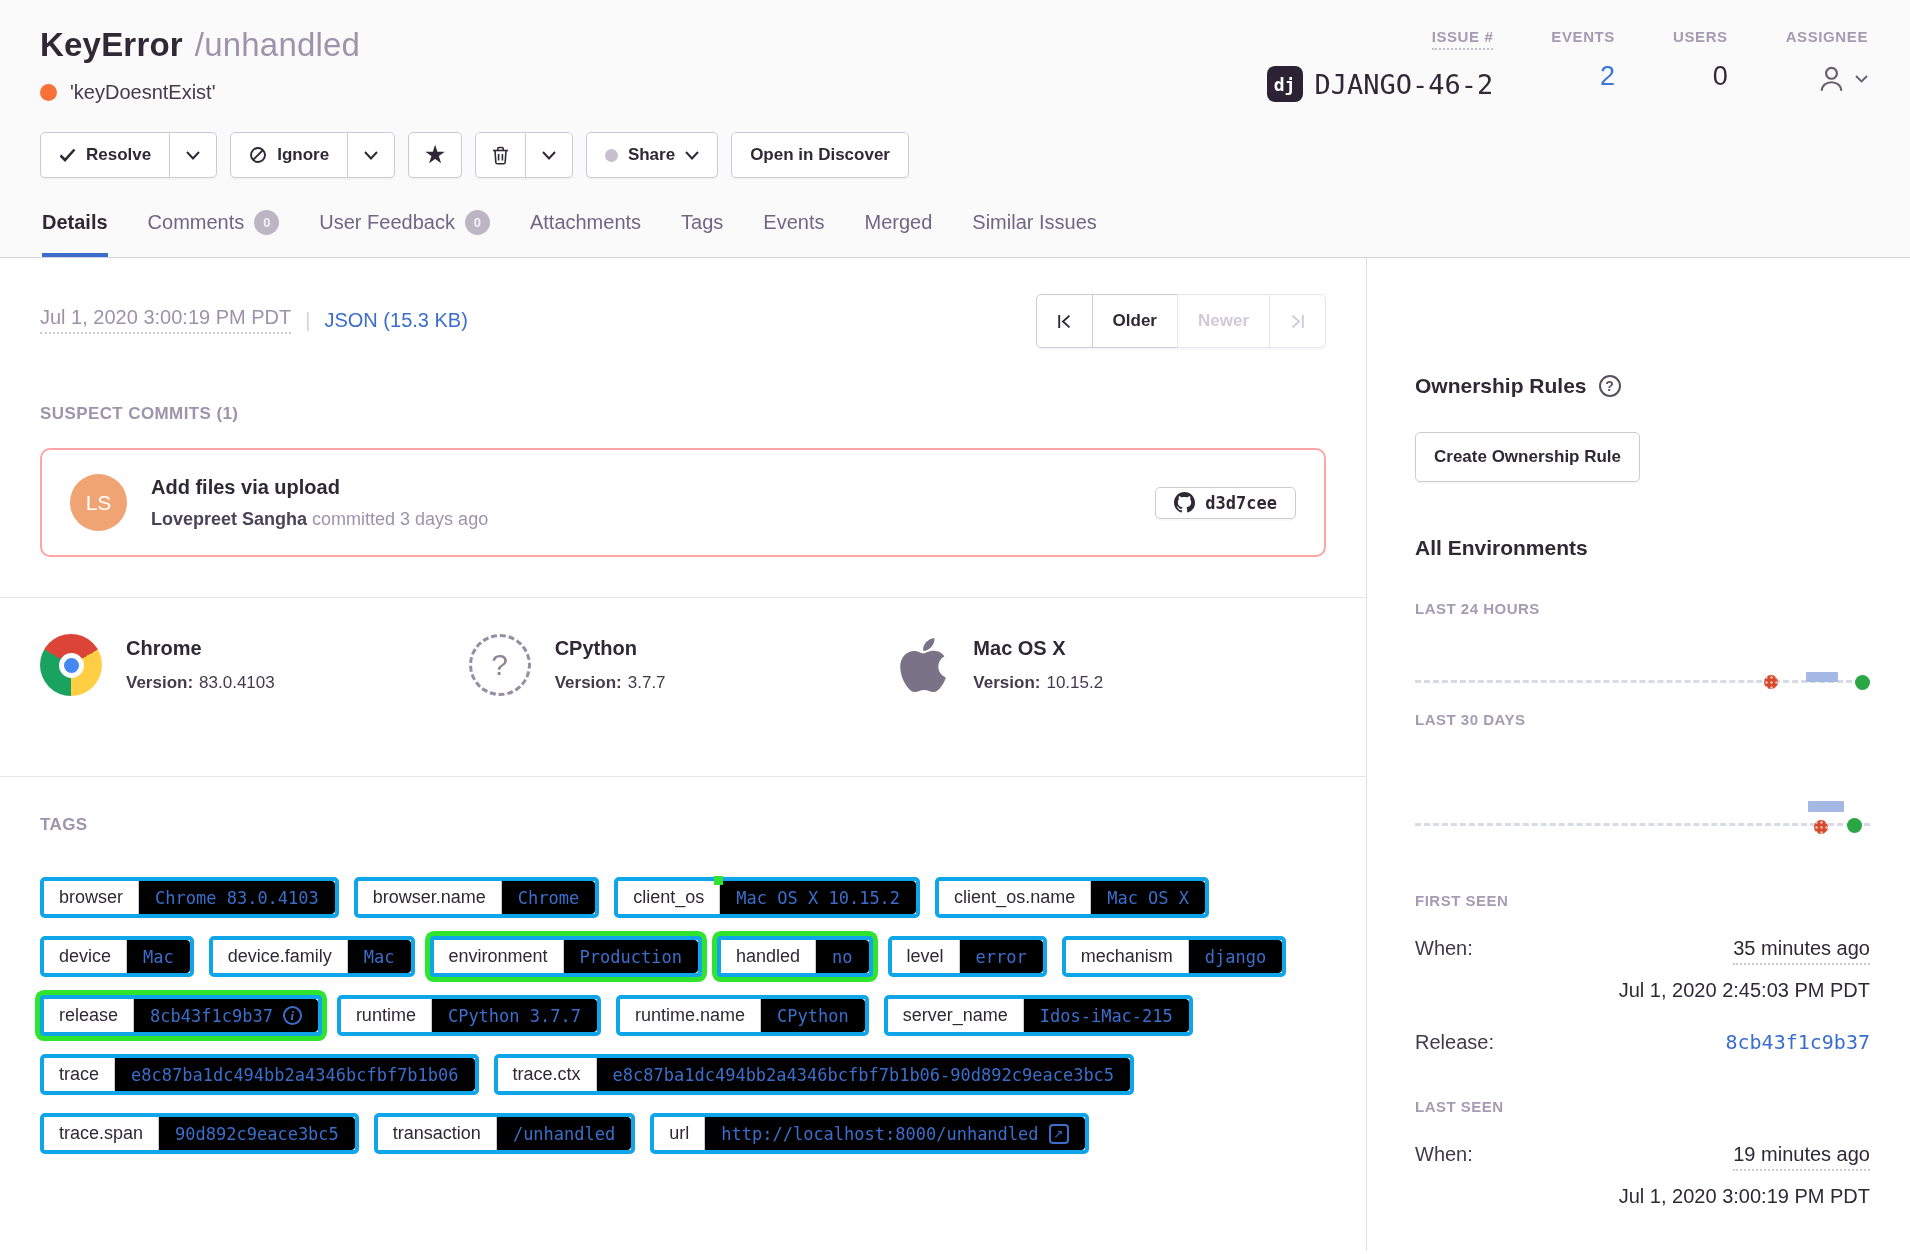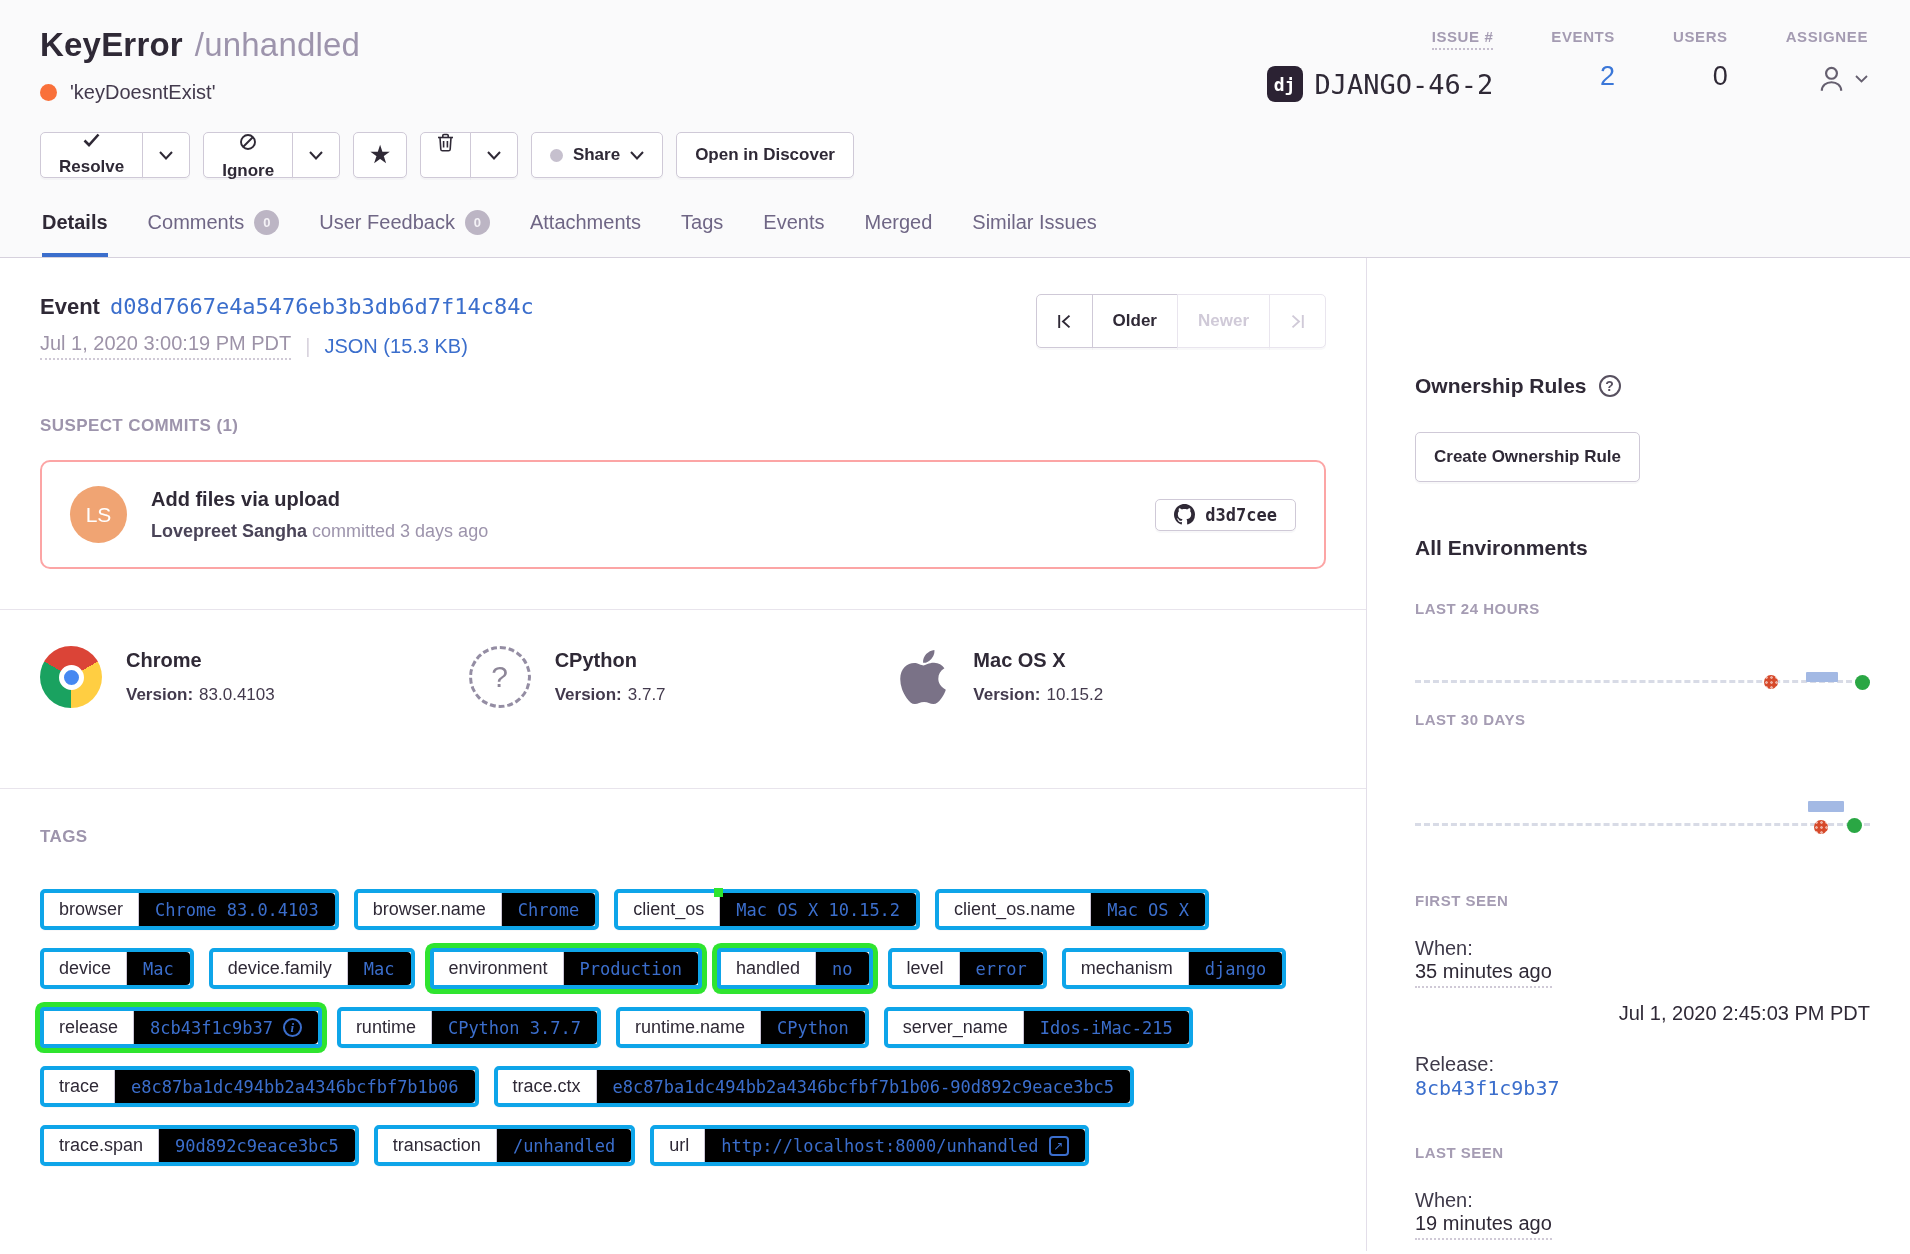--- a/index.html
+++ b/index.html
@@ -32,21 +32,21 @@
   .assignee-value { display:flex; align-items:center; gap:8px; padding-top:2px; }
 
   
   .actions { display:flex; gap:13px; margin-top:28px; }
   .btn { background:#fff; border:1px solid #cfc9d7; border-radius:5px; height:46px;
     display:inline-flex; align-items:center; gap:10px; padding:0 18px;
     font-weight:bold; font-size:17px; color:#2f2936; cursor:pointer;
     box-shadow:0 2px 0 rgba(45,35,60,.03); }
   .btn-group { display:inline-flex; }
   .btn-group .btn { border-radius:0; margin-left:-1px; box-shadow:0 2px 0 rgba(45,35,60,.03); }
-  .btn-group .btn:first-child { border-radius:5px 0 0 5px; margin-left:0;flex-direction:column; }
+  .btn-group .btn:first-child { border-radius:5px 0 0 5px; margin-left:0; }
   .btn-group .btn:last-child { border-radius:0 5px 5px 0; }
   .btn.icon-only { padding:0 16px; }
   .share-dot { width:13px; height:13px; border-radius:50%; background:#c6c0ce; }
   .star-glyph { font-size:22px; line-height:1; }
 
   
   .tabs { display:flex; gap:40px; margin-top:32px; padding:0 2px; }
   .tab { font-size:20px; color:#6f6685; padding-bottom:18px; display:flex; align-items:center; gap:10px;
     border-bottom:4px solid transparent; cursor:pointer; }
   .tab.active { color:#2f2936; font-weight:bold; border-bottom-color:#3b6ecc; }
@@ -138,21 +138,21 @@
   .spark { position:relative; height:88px; }
   .spark-line { position:absolute; left:0; right:0; bottom:22px; border-top:3px dashed #d8dbe6; }
   .mk { position:absolute; border-radius:50%; }
   .mk-red { width:14px; height:14px; background:#d6492a;
     background-image:radial-gradient(rgba(255,255,255,.55) 1px, transparent 1.6px);
     background-size:5px 5px; }
   .mk-green { width:15px; height:15px; background:#2aa744; }
   .mk-bar { position:absolute; background:#a3b9e4; border-radius:1px; }
   .l30 { margin-top:6px; }
   .seen-head { margin-top:44px; }
-  .seen-row { display:flex; justify-content:space-between; align-items:baseline; margin-top:28px; font-size:20px;flex-direction:column; }
+  .seen-row { display:flex; justify-content:space-between; align-items:baseline; margin-top:28px; font-size:20px; }
   .seen-key { color:#3f3a4a; }
   .seen-when { border-bottom:2px dotted #cfc9d6; padding-bottom:3px; }
   .seen-date { text-align:right; font-size:20px; margin-top:14px; }
   .seen-release { color:#3b6ecc; text-decoration:none; }
   svg { display:block; }
 </style>
 </head>
 <body>
 
 <div class="header">
@@ -309,23 +309,20 @@
       </div>
   </div>
 </div>
 
 <div class="content">
 
   <div class="main">
 
     <div class="event-row">
       <div>
-        <div class="event-title">
-          <span class="event-label">Event</span><a class="event-id mono" href="#">d08d7667e4a5476eb3b3db6d7f14c84c</a>
-        </div>
         <div class="event-meta">
           <span class="event-date">Jul 1, 2020 3:00:19 PM PDT</span>
           <span class="meta-sep">|</span>
           <a class="json-link" href="#">JSON (15.3 KB)</a>
         </div>
       </div>
 
       <div class="pager">
         <button class="pbtn">
           <span>

